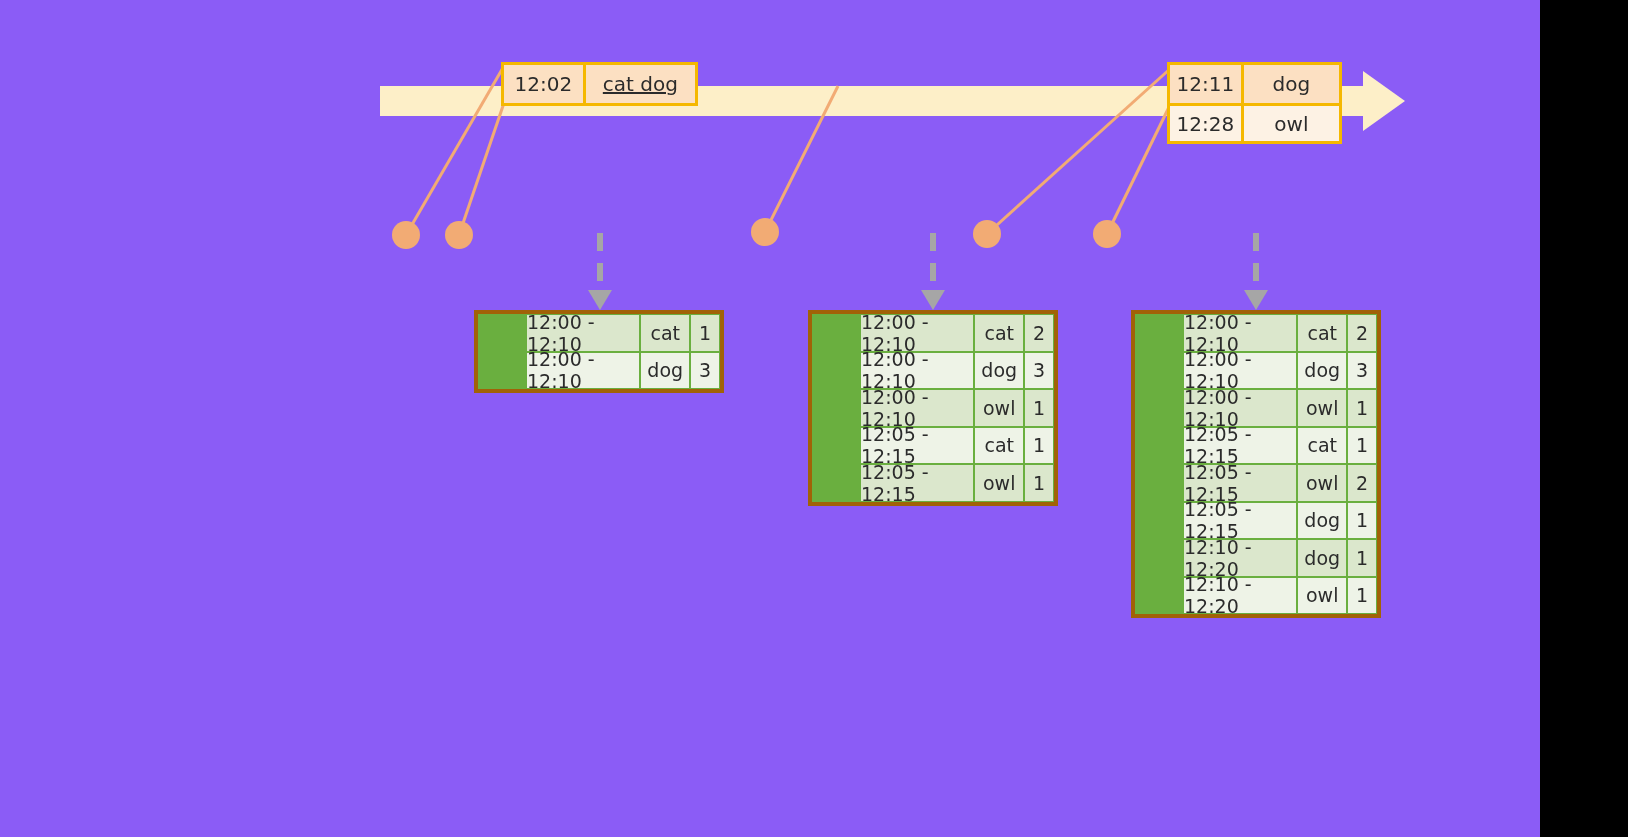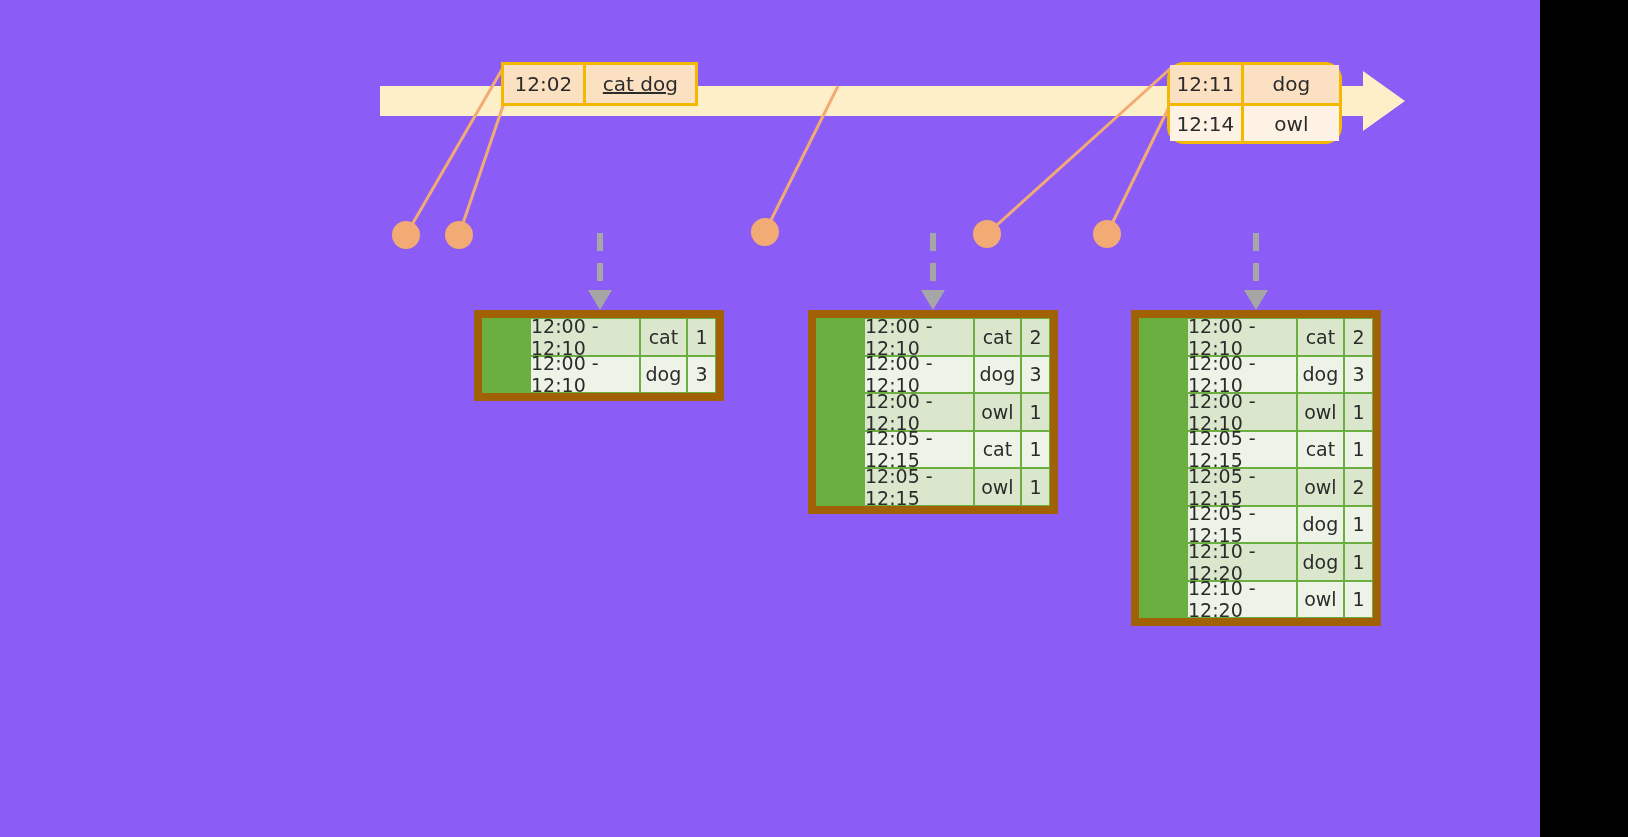--- a/index.html
+++ b/index.html
@@ -83,37 +83,37 @@
 
   
   #event-box-1 { left: 501px; top: 62px; width: 197px; }
   #event-box-1 .ev-time  { width: 83px; }
   #event-box-1 .ev-words { width: 111px; text-decoration: underline; }
   
   #event-box-2 { left: 834px; top: 81px; width: 197px; }
   #event-box-2 .ev-time  { width: 83px; }
   #event-box-2 .ev-words { width: 111px; }
   
-  #event-box-3 { left: 1167px; top: 62px; width: 175px; border-radius: 17px; }
+  #event-box-3 { left: 1167px; top: 62px; width: 175px; }
   #event-box-3 .ev-time  { width: 75px; }
   #event-box-3 .ev-words { width: 97px; }
 
   
   #connectors {
     position: absolute;
     left: 0; top: 0;
     width: 1628px;
     height: 837px;
     pointer-events: none;
   }
 
   
   .result-table {
     position: absolute;
-    border: 8px solid #a16207;
+    border: 4px solid #a16207;
     box-sizing: border-box;
     background: #6aaf3f;
     padding-left: 48px;
   }
   .rt-row {
     display: flex;
     height: 37.5px;
     box-sizing: border-box;
   }
   .rt-cell {
@@ -189,21 +189,21 @@
     </div>
   </div>
 
 
   <div class="event-box" id="event-box-3">
     <div class="event-row shaded">
       <div class="ev-time">12:11</div>
       <div class="ev-words">dog</div>
     </div>
     <div class="event-row">
-      <div class="ev-time">12:14</div>
+      <div class="ev-time">12:28</div>
       <div class="ev-words">owl</div>
     </div>
   </div>
 
   <div class="result-table" id="result-table-1">
       <div class="rt-row dark">
         <div class="rt-cell rt-win">12:00 - 12:10</div>
         <div class="rt-cell rt-word">cat</div>
         <div class="rt-cell rt-cnt">1</div>
       </div>

